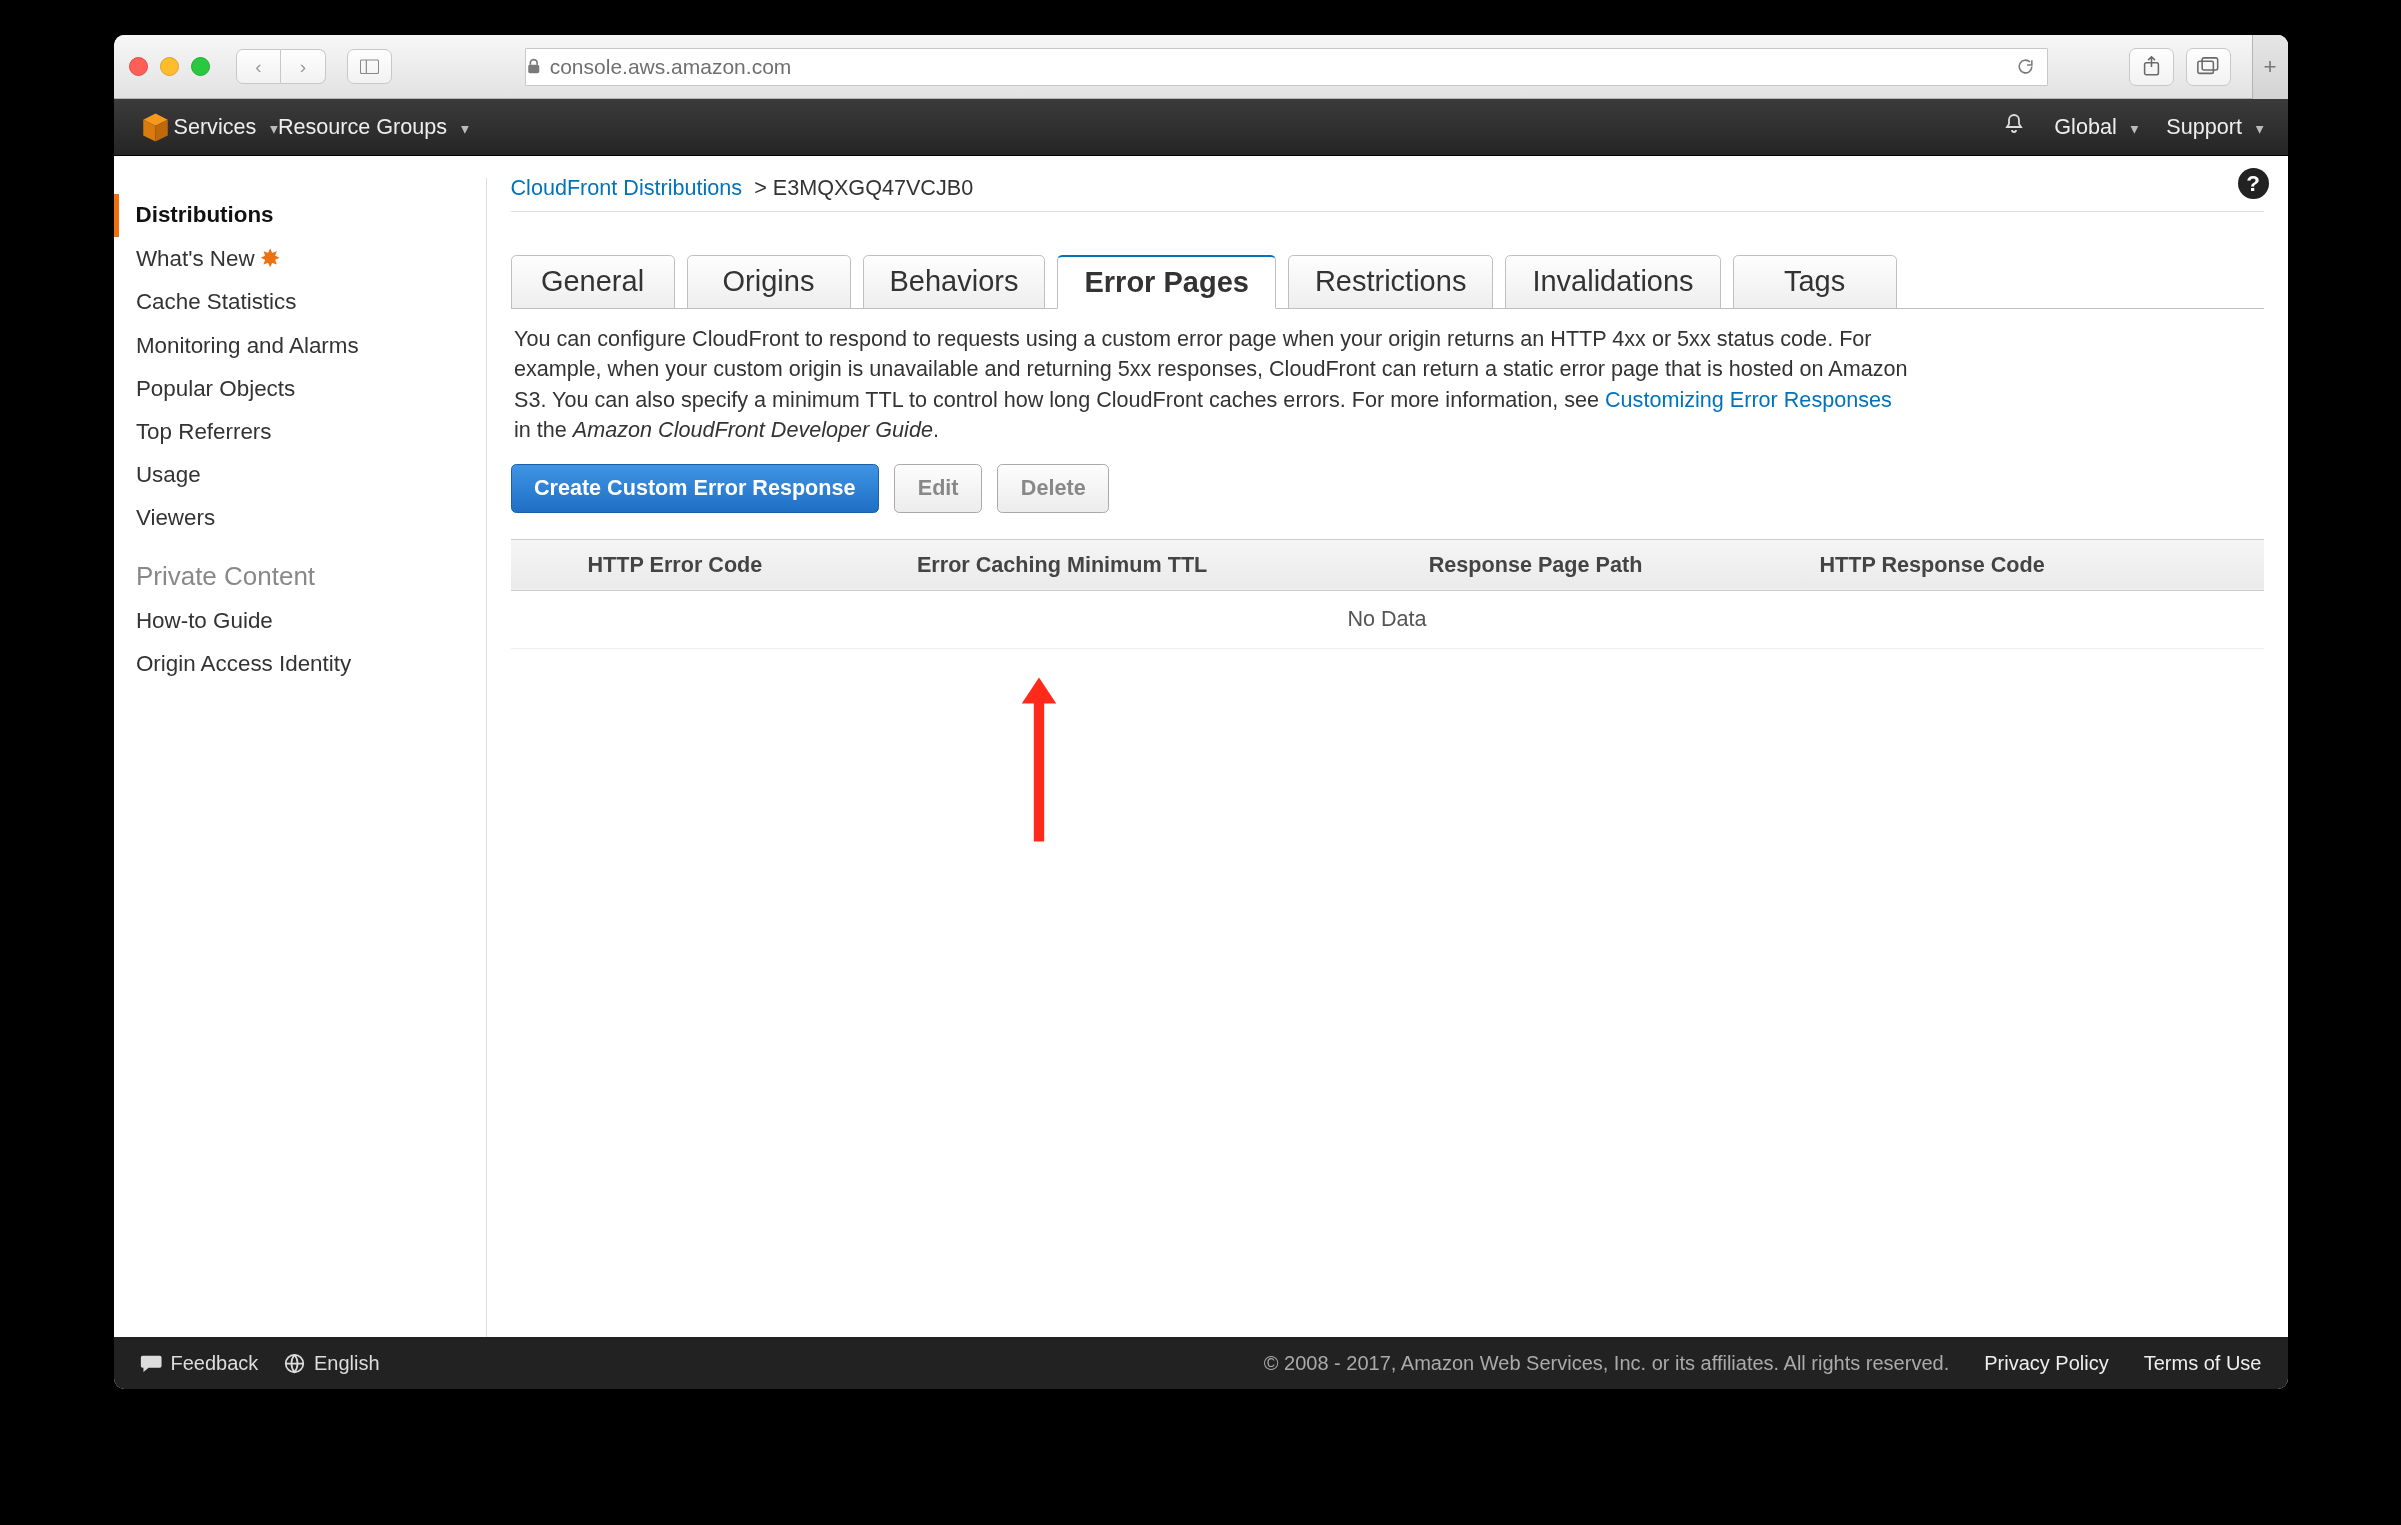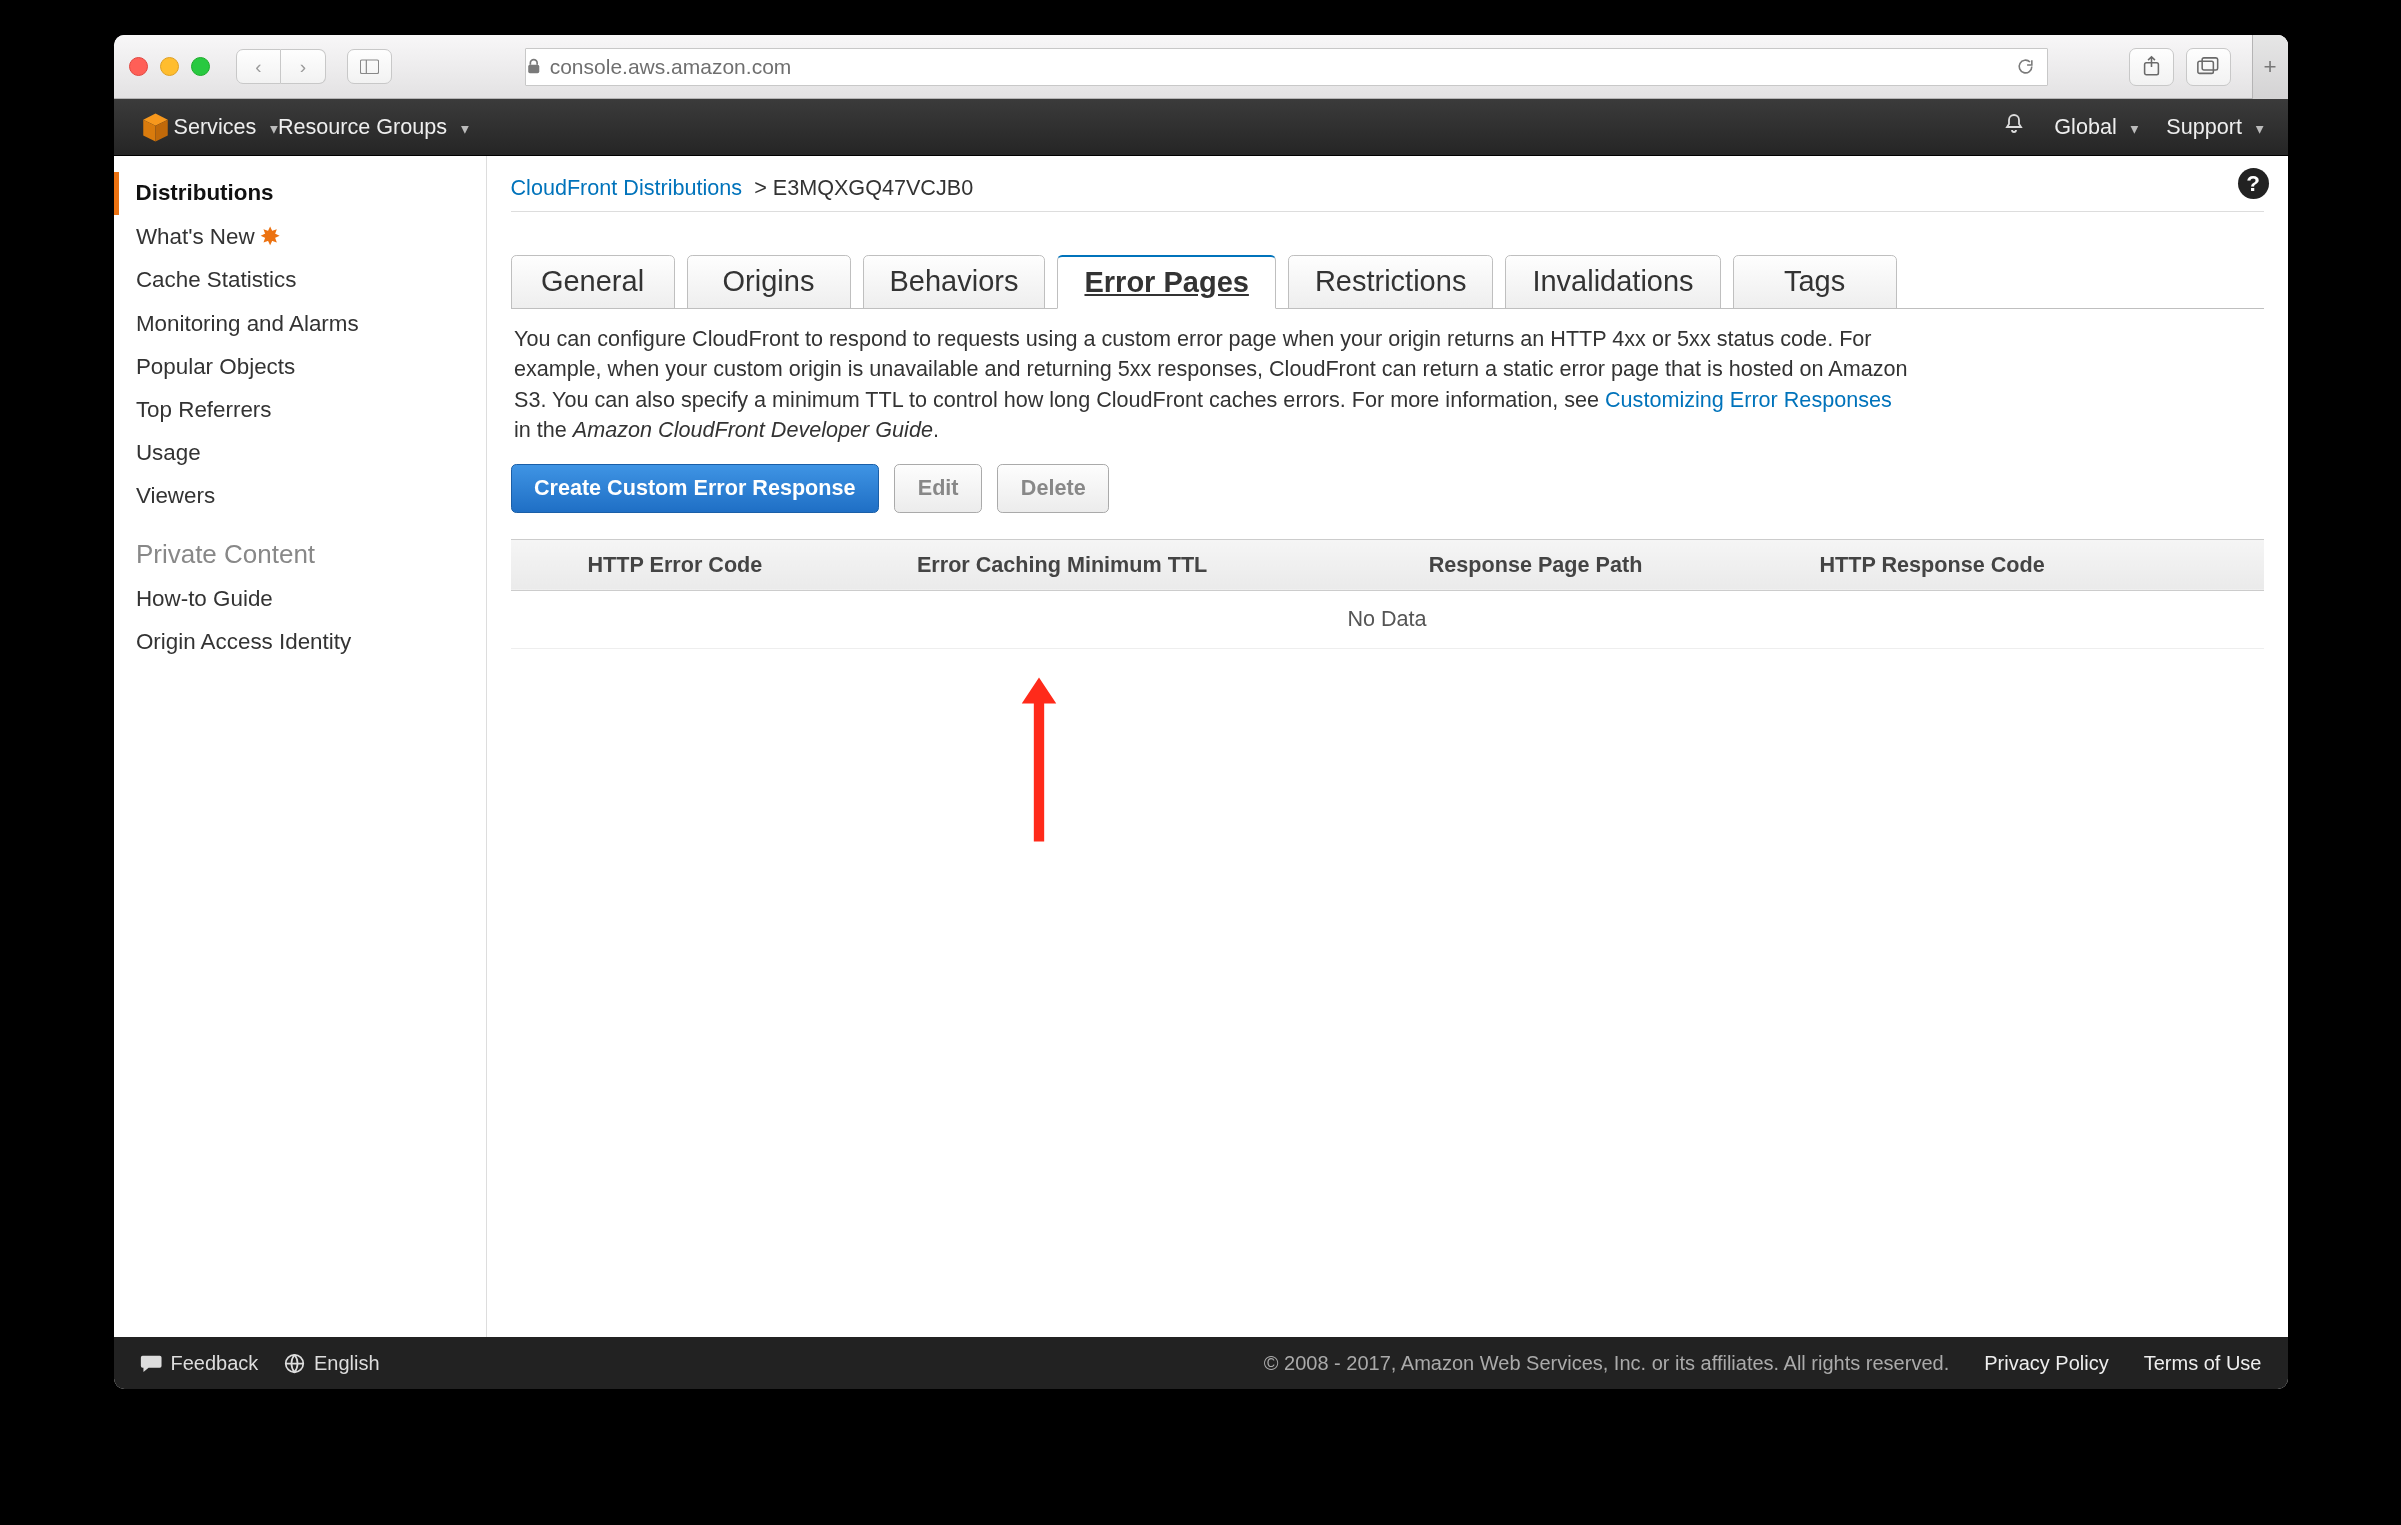--- a/index.html
+++ b/index.html
@@ -80,21 +80,21 @@
   .aws-menu { display:flex; align-items:center; gap:8.6px; cursor:pointer; }
   .aws-menu .caret::after { content:"▾"; font-size:15.5px; color:#bbb; margin-left:5.2px;}
   .aws-right { margin-left:auto; display:flex; align-items:center; gap:28px; }
   .bell { font-size:22.4px; }
   
   
   .content {
     flex:1; display:flex; background:#fff; font-size: 22.4px;
   }
   .sidebar {
-    width: 373px; border-right:0.9px solid #ddd; padding: 15.5px 0;
+    width: 373px; border-right:0.9px solid #ddd; padding: 15.5px 0; margin-top: 22px;
   }
   .side-item {
     padding: 8.6px 22.4px; color:#333; cursor:pointer;
   }
   .side-item.active {
     border-left: 5.2px solid #ec7211; padding-left:17px; font-weight:700; color:#111;
   }
   .side-new::after { content:" ✸"; color:#ec7211; font-weight:700;}
   .side-heading { padding: 21px 22.4px 7px; color:#888; font-size:26px; }
   
@@ -114,21 +114,21 @@
     display:flex; gap:12px; margin-top: 19px;
   }
   .tab {
     min-width: 164px; text-align:center; padding: 8.6px 26px;
     background: linear-gradient(#fefefe,#eeeeee);
     border:0.9px solid #bfbfbf; border-bottom:0.9px solid #bfbfbf;
     border-radius: 5.2px 5.2px 0 0; color:#333; font-size:29px; cursor:pointer;margin-top:24px;
   }
   .tab.active {
     font-weight:700; border-top:2.6px solid #0073bb; background:#fff;
-    border-bottom:0.9px solid #fff; position:relative; z-index:2;text-decoration:underline;
+    border-bottom:0.9px solid #fff; position:relative; z-index:2;
   }
   .tab-underline {
     border-bottom:0.9px solid #bfbfbf; margin-top:-0.9px;
   }
   
   .info { margin: 15.5px 3.5px 0 3.5px; font-size:21.6px; line-height:1.4; max-width: 1397px;}
   .info a { color:#0073bb; text-decoration:none; }
   .info em { font-style: italic; }
   
   .btn-row { display:flex; gap:15.5px; margin: 19px 0 26px 0; }

